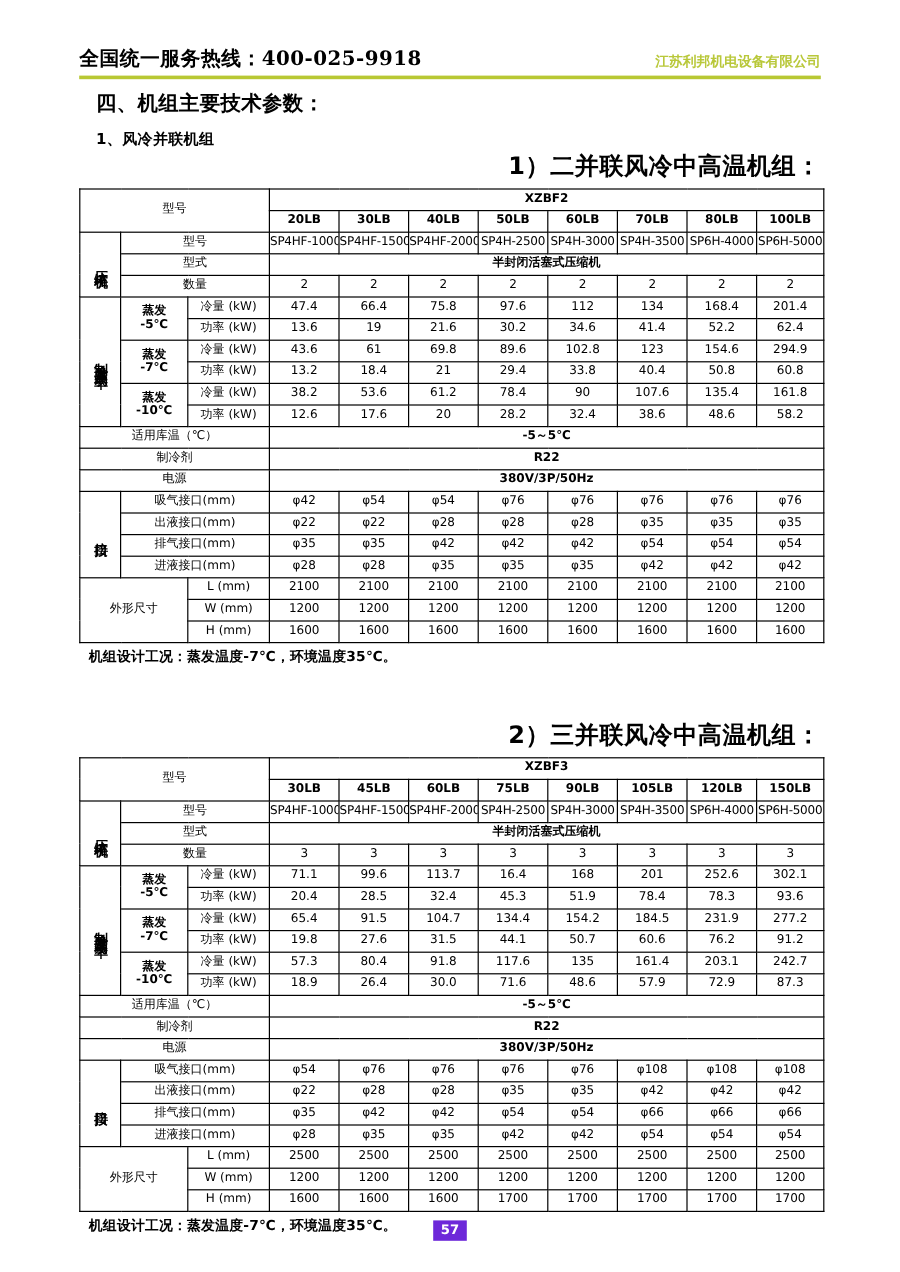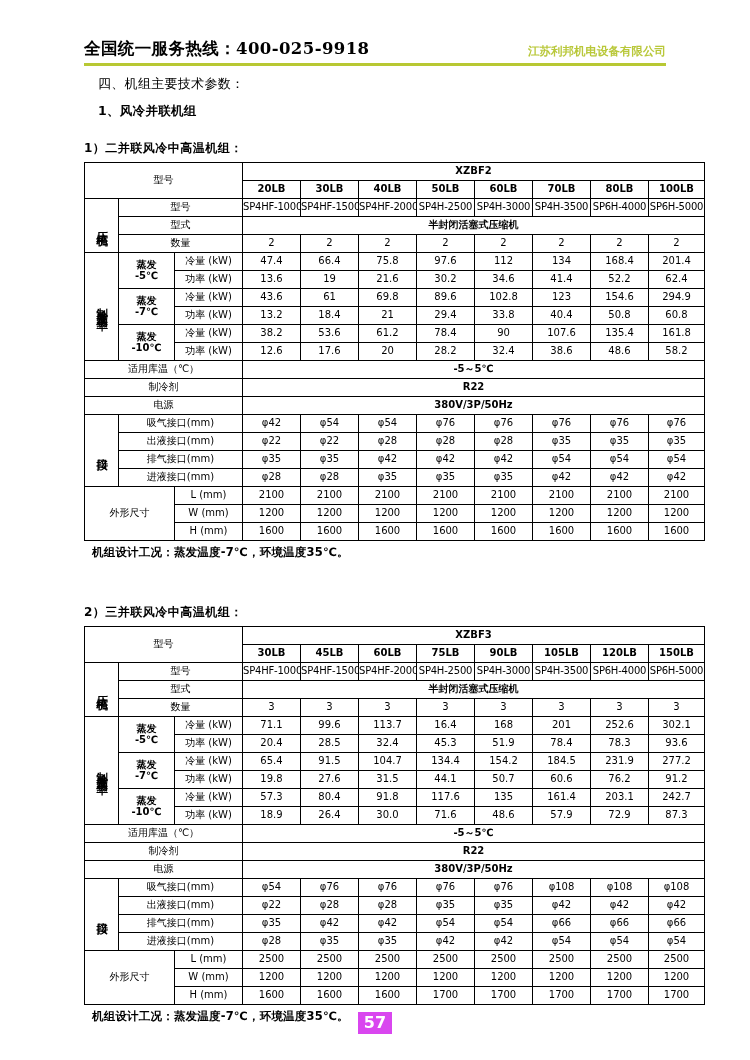--- a/index.html
+++ b/index.html
@@ -13,21 +13,21 @@
     font-family: "DejaVu Sans", "Liberation Sans", sans-serif;
     color: #000;
     position: relative;
     overflow: hidden;
   }
   .page {
     position: relative;
     width: 750px;
     height: 1060px;
     box-sizing: border-box;
-    padding: 0 84px;
+    padding: 0 66px;
   }
 
   
   .doc-header {
     position: relative;
     padding-top: 38px;
     display: flex;
     align-items: baseline;
     justify-content: space-between;
   }
@@ -48,37 +48,37 @@
   }
   .header-rule {
     height: 2.5px;
     background: #b8c833;
     margin-top: 3px;
     margin-left: 0;
   }
 
   
   .sec-head {
-    font-size: 13px;
-    font-weight: normal;
+    font-size: 17px;
+    font-weight: bold;
     margin: 9px 0 10px 14px;
     letter-spacing: .3px;
   }
   .sec-sub {
     font-size: 12.5px;
     font-weight: bold;
     margin: 5px 0 0 14px;
     letter-spacing: .3px;
   }
   .tbl-title {
-    text-align: left;
-    font-size: 12px;
+    text-align: right;
+    font-size: 20px;
     font-weight: bold;
     letter-spacing: .5px;
-    margin: 20px 0 5px 0;
+    margin: 0 0 5px 0;
   }
   .tbl-title.second { margin-top: 0; }
 
   
   table.spec {
     border-collapse: collapse;
     width: 620px;
     table-layout: fixed;
     font-size: 10px;
     background: #fff;
@@ -128,23 +128,23 @@
 
   
   .page-num-wrap {
     position: absolute;
     left: 0; right: 0;
     bottom: 26px;
     text-align: center;
   }
   .page-num {
     display: inline-block;
-    background: #d946ef;
+    background: #6d28d9;
     color: #fff;
-    font-size: 16px;
+    font-size: 11px;
     font-weight: bold;
     padding: 2px 6px 2px 6px;
     line-height: 1.15;
   }
 </style>
 </head>
 <body>
 
 <div class="page">
 

